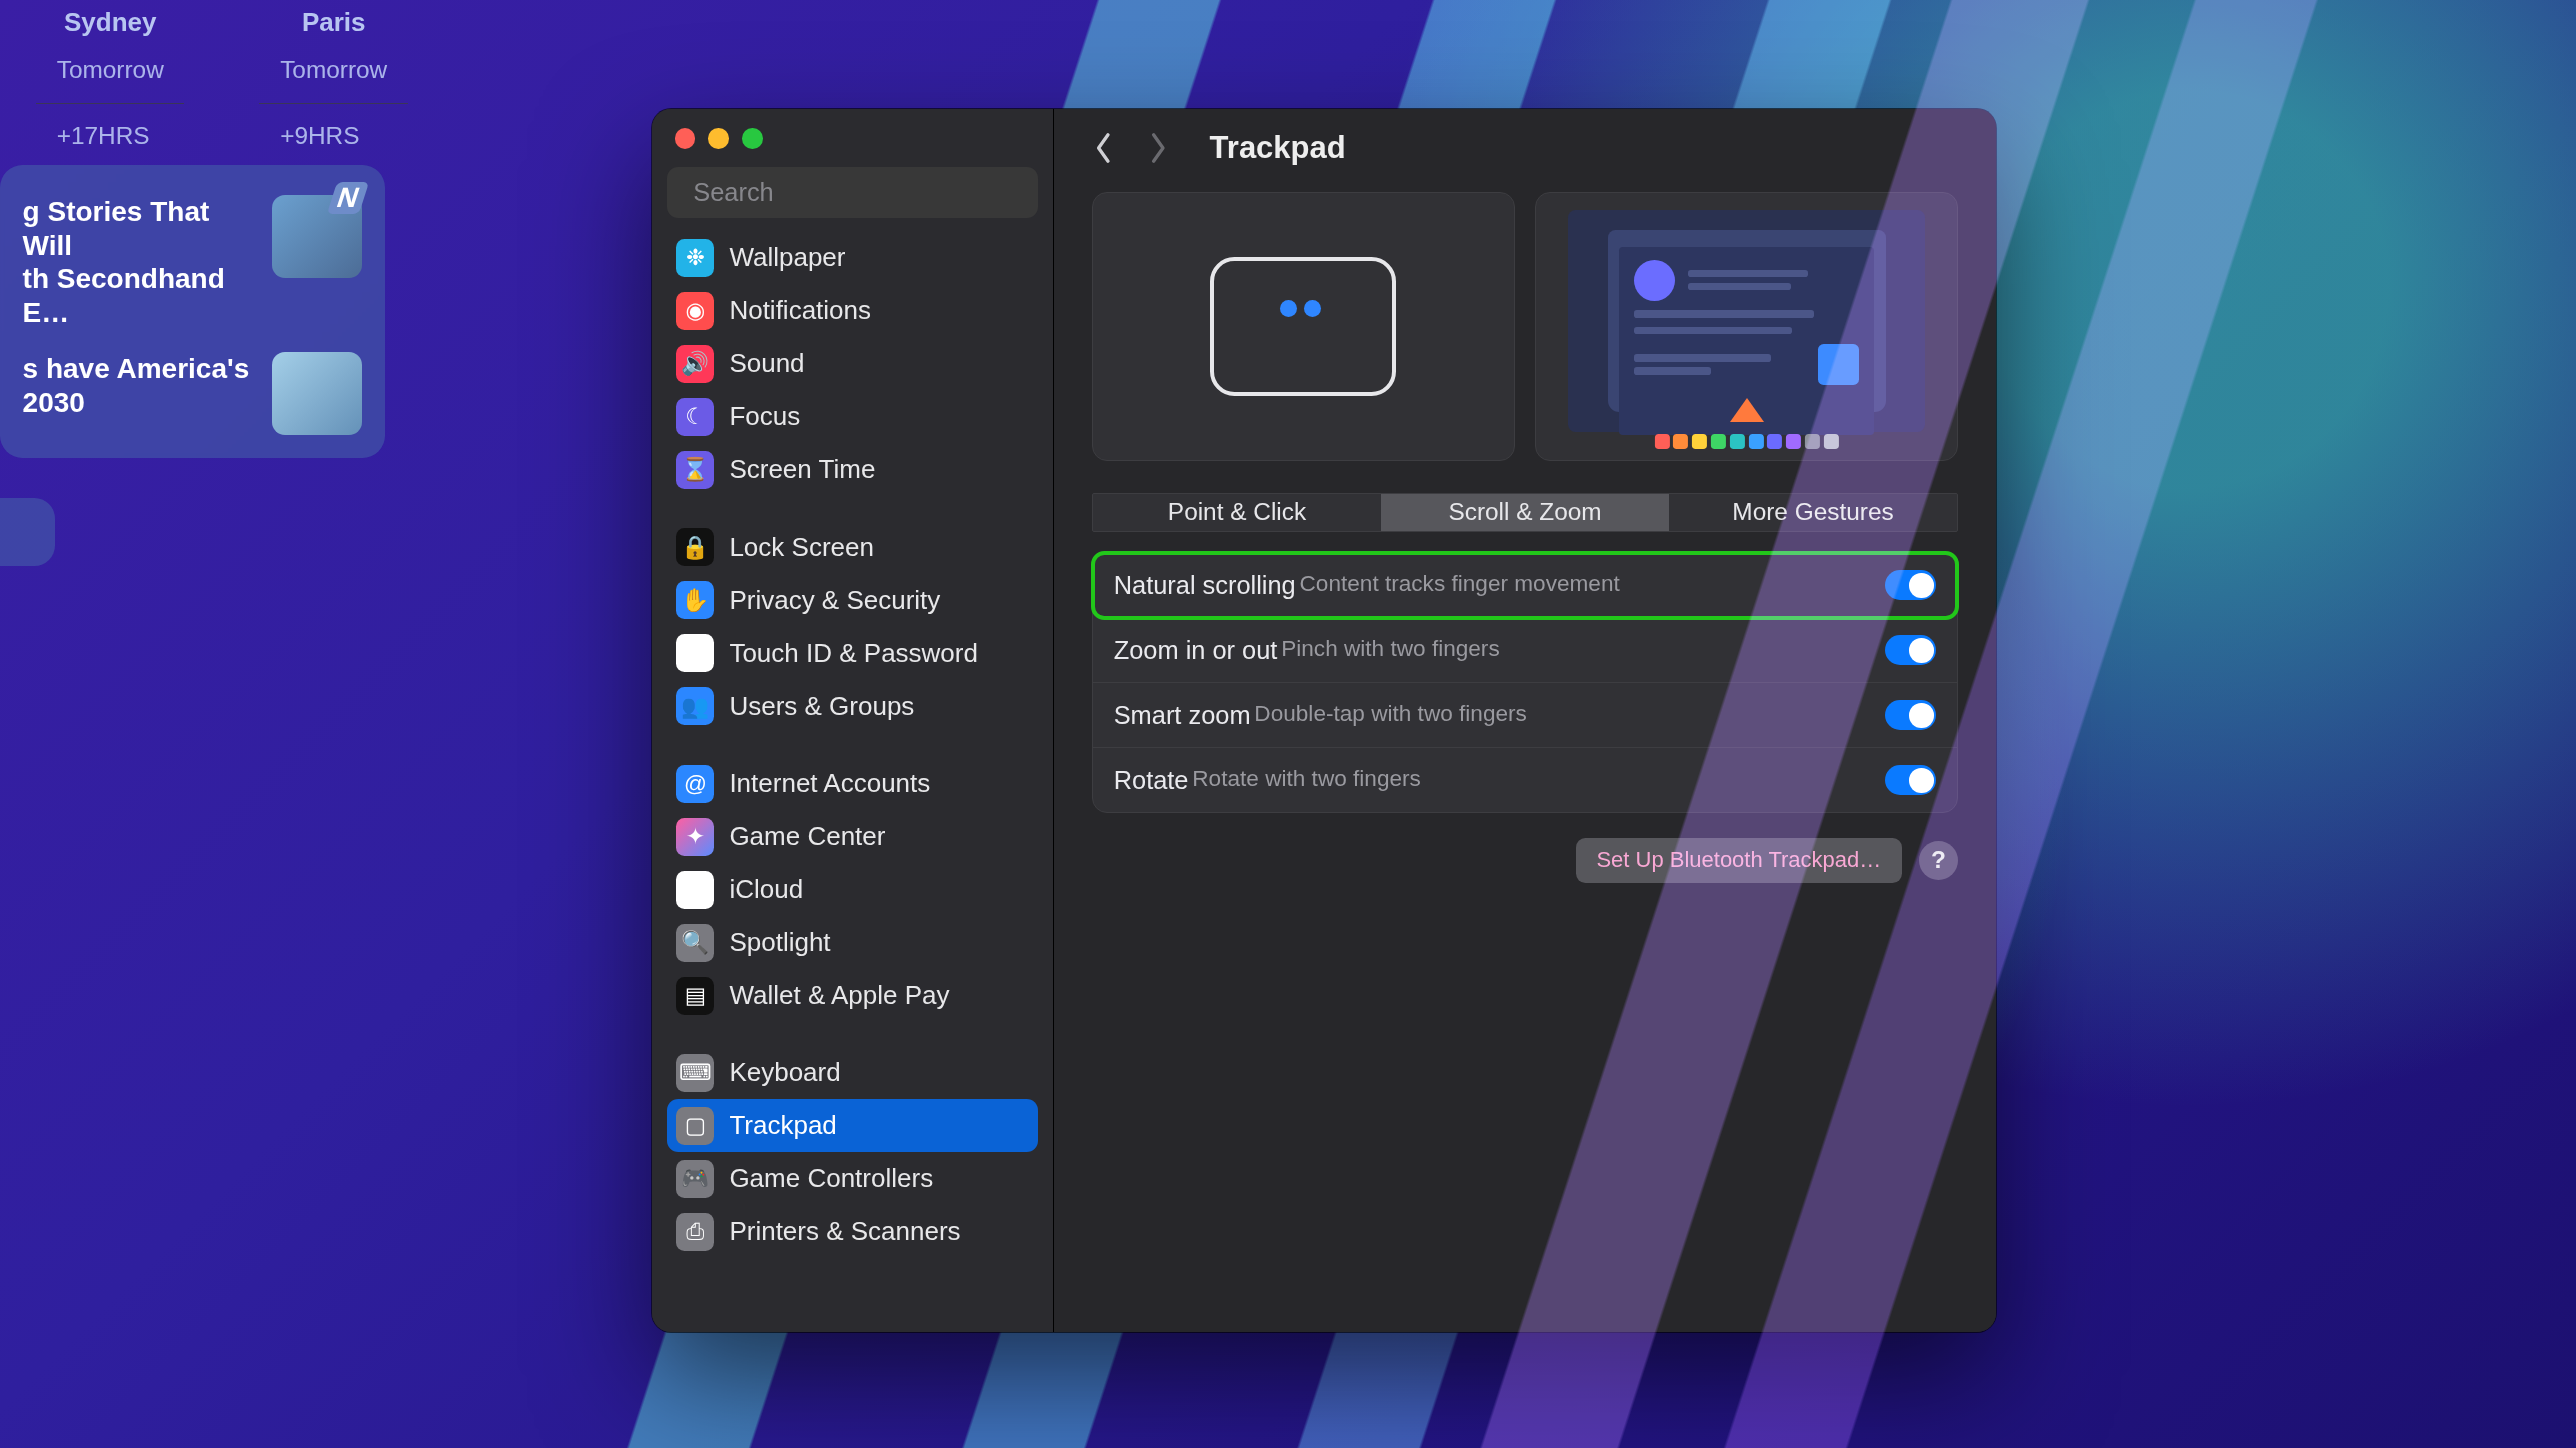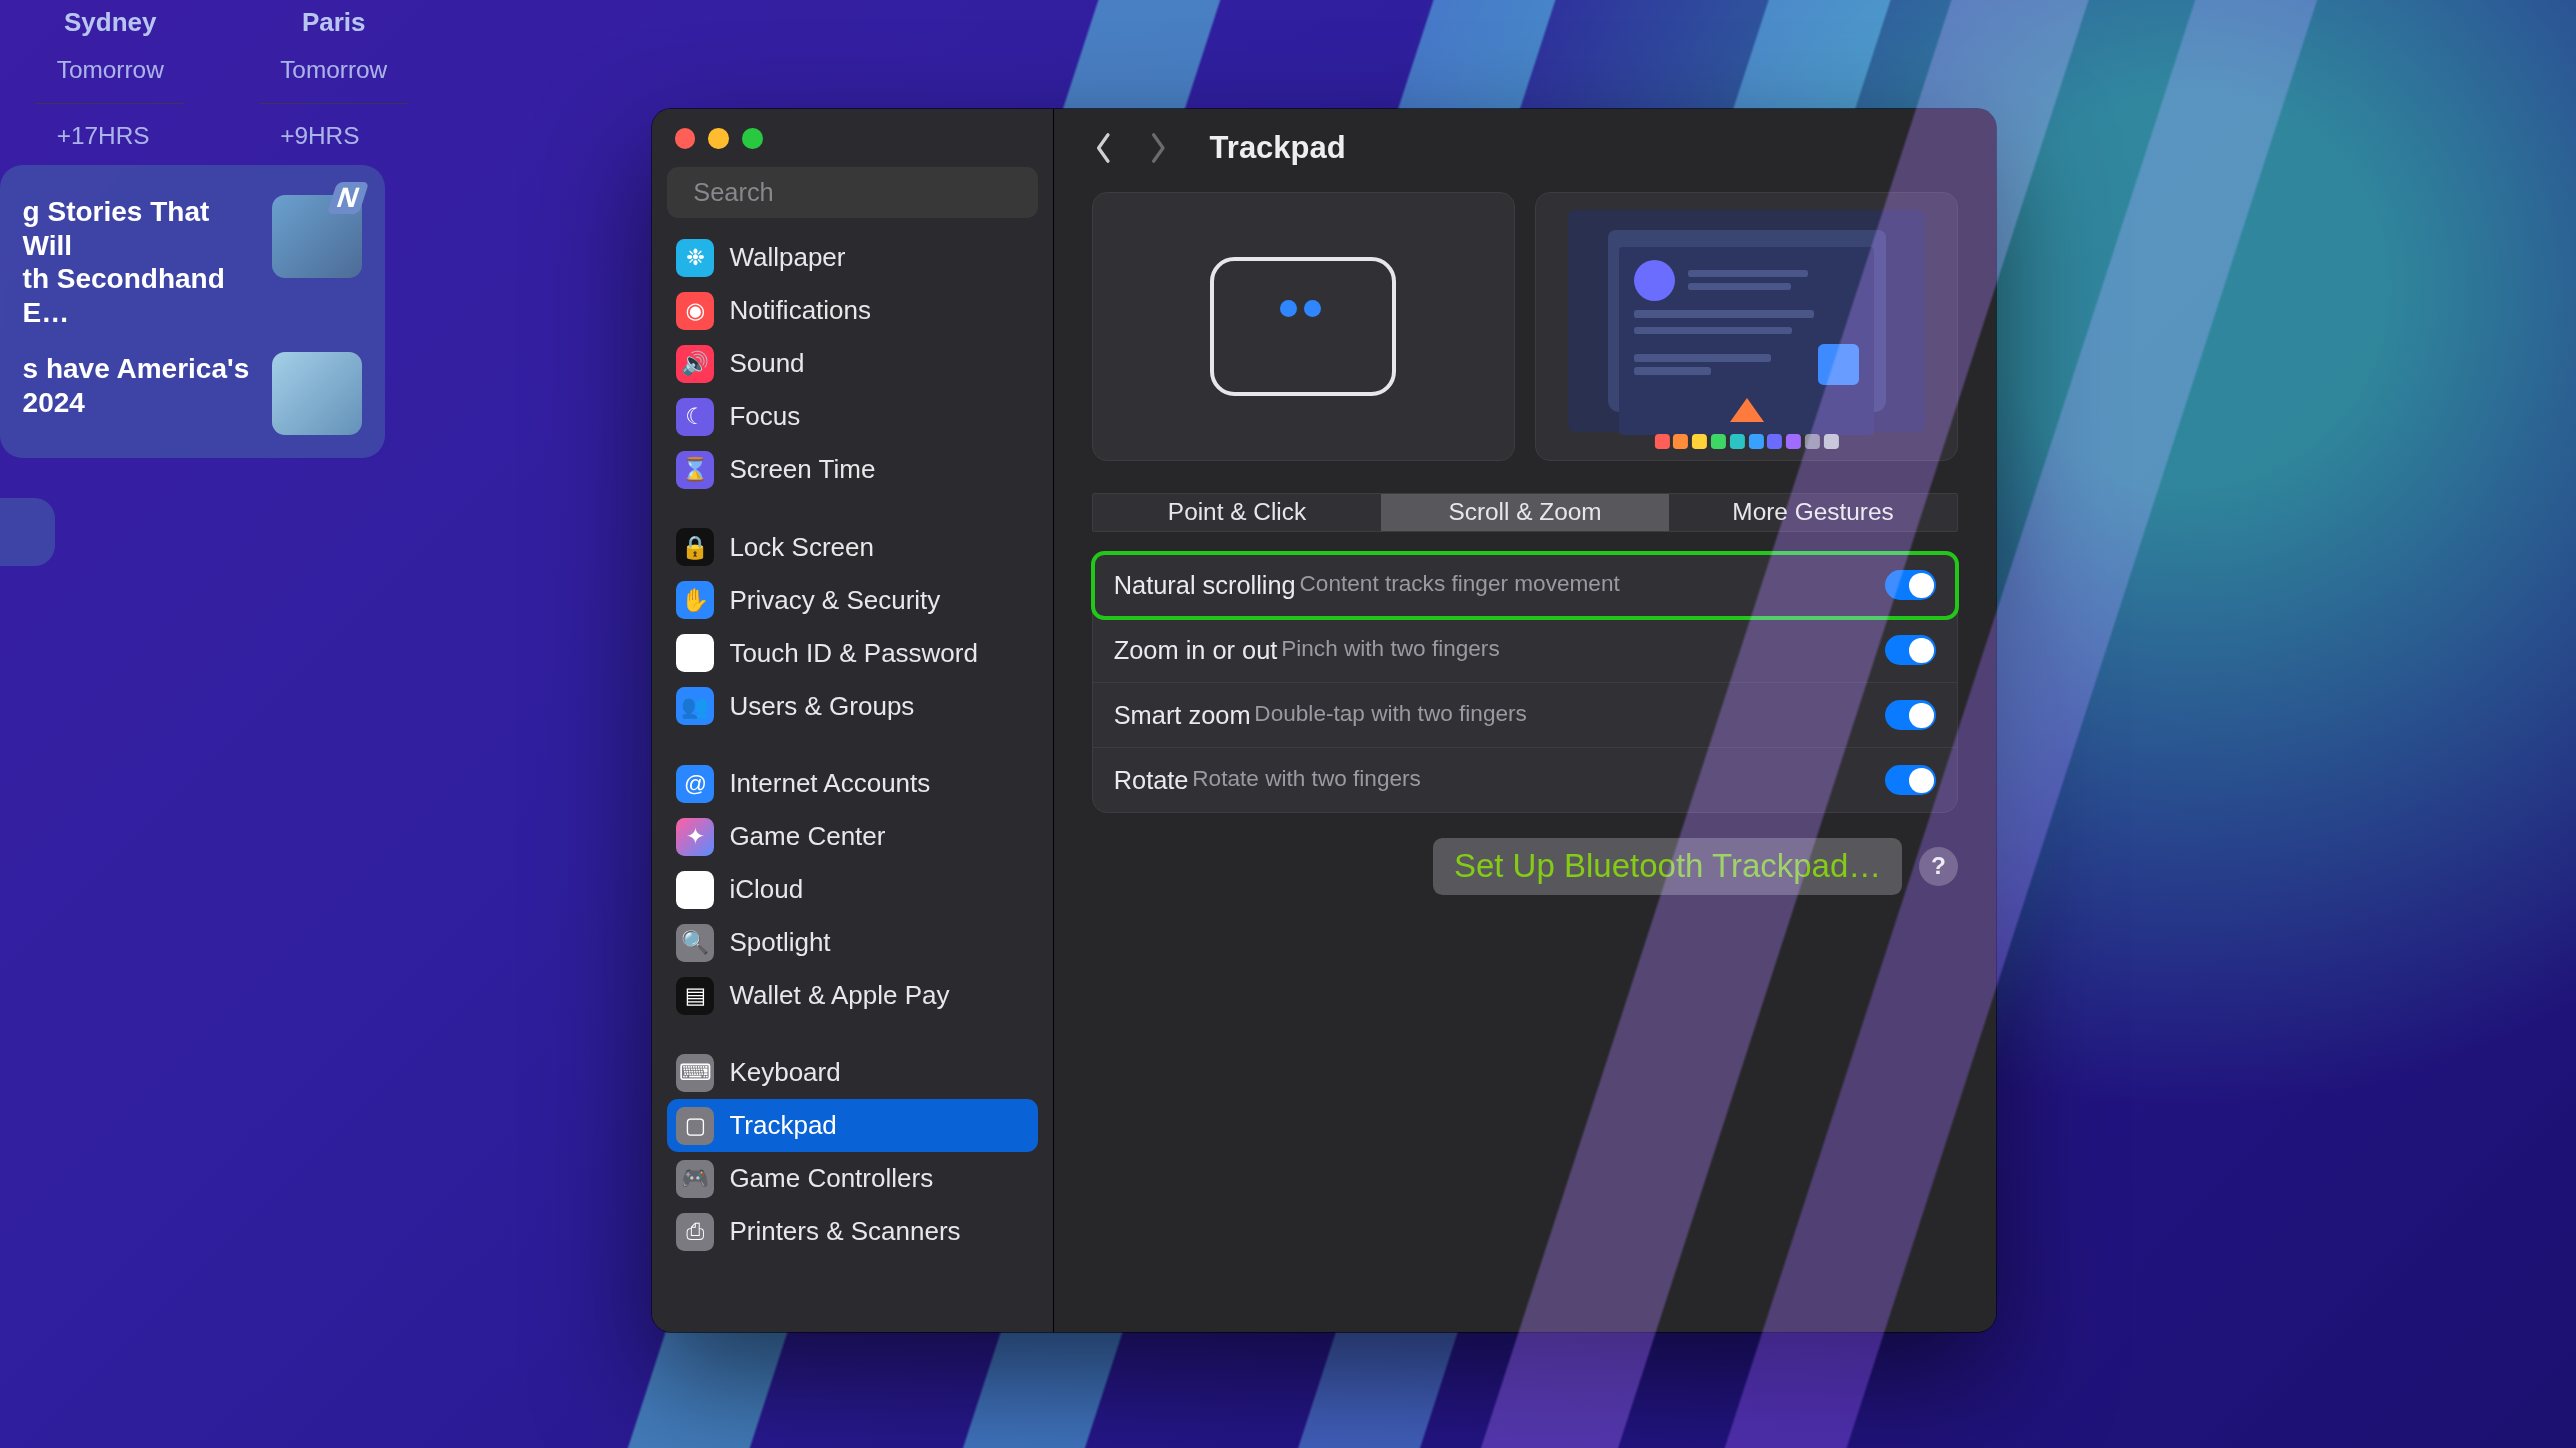--- a/index.html
+++ b/index.html
@@ -170,22 +170,22 @@
   .spacer{flex:1}
   .toggle{
     width:51px;height:30px;border-radius:17px;background:#0a7aff;position:relative;flex:none;
   }
   .toggle::after{content:"";position:absolute;right:2.8px;top:2.8px;width:24.4px;height:24.4px;border-radius:50%;background:#fff}
   .row.hl{outline:4.7px solid #22c71a; outline-offset:-2.8px; border-radius:11.3px}
 
   
   .footer{margin-top:24.4px;display:flex;justify-content:flex-end;gap:17px;align-items:center}
   .btn{
-    padding:9.4px 20.7px; border-radius:9.4px; background:#57575c; color:#84cc16;
-    font-size:33px; border:0;
+    padding:9.4px 20.7px; border-radius:9.4px; background:#57575c; color:#f9a8d4;
+    font-size:22px; border:0;
   }
   .help{
     width:39px;height:39px;border-radius:50%;background:#57575c;color:#eaeaee;
     display:flex;align-items:center;justify-content:center;font-size:24.4px;font-weight:600;
   }
 </style>
 </head>
 <body>
 
 <div class="desktop">
@@ -205,21 +205,21 @@
 
   <div class="news-widget">
     <div class="logo">N</div>
     <div class="news-item">
       <div class="txt" style="white-space:pre-line">g Stories That Will
 th Secondhand E…</div>
       <div class="thumb"></div>
     </div>
     <div class="news-item">
       <div class="txt" style="white-space:pre-line">s have America's
- 2024</div>
+ 2030</div>
       <div class="thumb"></div>
     </div>
   </div>
   <div class="spacer-chip"></div>
 
   <div class="window">
 
     <aside class="sidebar">
       <div class="traffic">
         <span class="tl r"></span>

